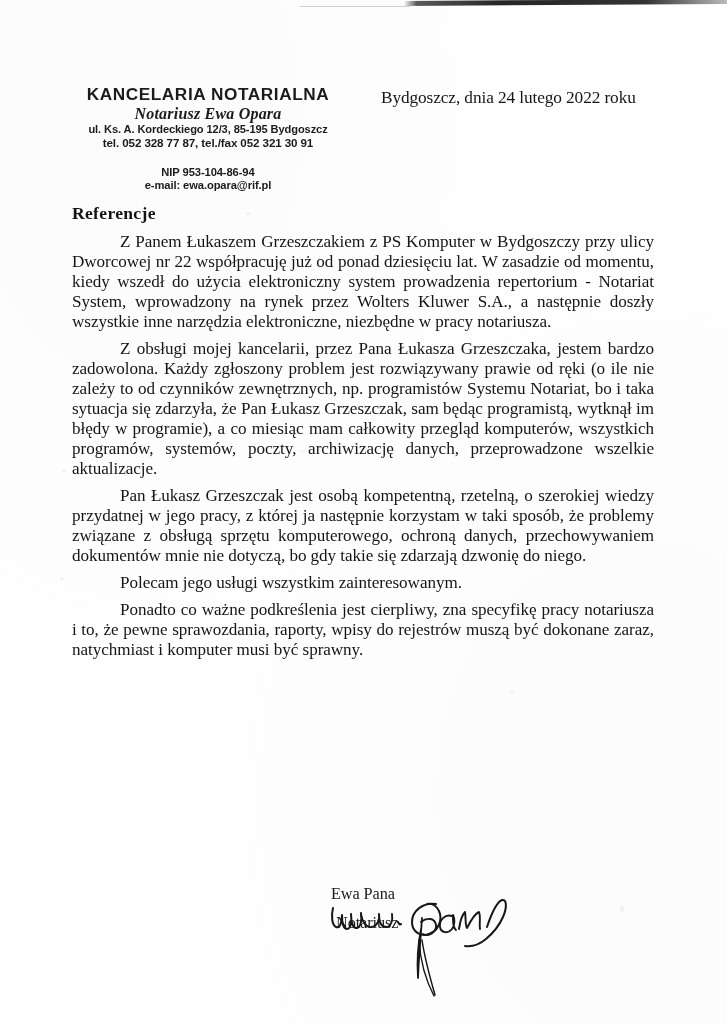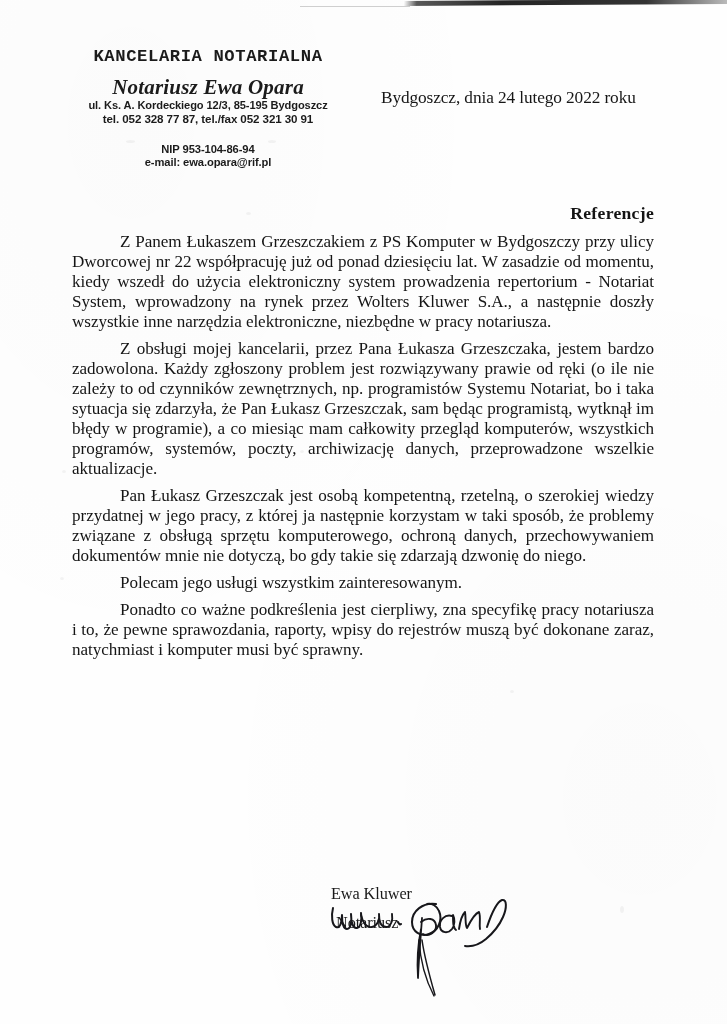--- a/index.html
+++ b/index.html
@@ -57,33 +57,34 @@
   .stamp {
     position: absolute;
     left: 58px;
     top: 48px;
     width: 300px;
     text-align: center;
     line-height: 1.08;
     color: #1b1b1b;
   }
   .stamp-line1 {
-    font-family: Liberation Mono, monospace;
+    font-family: Liberation Sans, sans-serif;
     font-weight: bold;
     font-size: 17.2px;
     letter-spacing: 0.6px;
     white-space: nowrap;
+    margin-top: 37px;
   }
   .stamp-line2 {
     font-family: "Liberation Serif", "DejaVu Serif", serif;
     font-weight: bold;
     font-style: italic;
-    font-size: 21px;
+    font-size: 16px;
     letter-spacing: 0.2px;
-    margin-top: 9px;
+    margin-top: 1px;
     white-space: nowrap;
   }
   .stamp-addr {
     font-family: "Liberation Sans", "DejaVu Sans", sans-serif;
     font-weight: bold;
     font-size: 11.1px;
     letter-spacing: -0.1px;
     margin-top: 2px;
     white-space: nowrap;
   }
@@ -122,21 +123,21 @@
     white-space: nowrap;
     color: #161616;
   }
 
   
   .doc-title {
     position: absolute;
     left: 72px;
     top: 203px;
     width: 582px;
-    text-align: right;
+    text-align: left;
     font-size: 17.6px;
     font-weight: bold;
     letter-spacing: 0.3px;
   }
 
   
   .body-block {
     position: absolute;
     left: 72px;
     top: 232px;
@@ -228,21 +229,21 @@
 
   <div class="body-block">
     <p class="para">Z Panem Łukaszem Grzeszczakiem z PS Komputer w Bydgoszczy przy ulicy Dworcowej nr 22 współpracuję już od ponad dziesięciu lat. W zasadzie od momentu, kiedy wszedł do użycia elektroniczny system prowadzenia repertorium  - Notariat System, wprowadzony na rynek przez Wolters Kluwer S.A., a następnie doszły wszystkie inne narzędzia elektroniczne, niezbędne w pracy notariusza.</p>
     <p class="para">Z obsługi mojej kancelarii, przez Pana Łukasza Grzeszczaka, jestem bardzo zadowolona. Każdy zgłoszony problem jest rozwiązywany prawie od ręki (o ile nie zależy to od czynników zewnętrznych, np. programistów Systemu Notariat, bo i taka sytuacja się zdarzyła, że Pan Łukasz Grzeszczak, sam będąc programistą, wytknął im błędy w programie), a co miesiąc mam całkowity przegląd komputerów, wszystkich programów, systemów, poczty, archiwizację danych, przeprowadzone wszelkie aktualizacje.</p>
     <p class="para">Pan Łukasz Grzeszczak jest osobą kompetentną, rzetelną, o szerokiej wiedzy przydatnej w jego pracy, z której ja następnie korzystam w taki sposób, że problemy związane z obsługą sprzętu komputerowego, ochroną danych, przechowywaniem dokumentów mnie nie dotyczą, bo gdy takie się zdarzają dzwonię do niego.</p>
     <p class="para">Polecam jego usługi wszystkim zainteresowanym.</p>
     <p class="para">Ponadto co ważne podkreślenia jest cierpliwy, zna specyfikę pracy notariusza i to, że pewne sprawozdania, raporty, wpisy do rejestrów muszą być dokonane zaraz, natychmiast i komputer musi być sprawny.</p>
   </div>
 
   <div class="sign-block">
-    <div class="sign-name">Ewa Kluwer</div>
+    <div class="sign-name">Ewa Pana</div>
     <div class="sign-role">Notariusz</div>
 
     <svg class="sign-ink" viewBox="0 0 230 120">
       <g fill="none" stroke="#17171b" stroke-linecap="round" stroke-linejoin="round">
 
         <path d="M14,26 C12,34 13,43 17,45 C21,47 23,40 23,33 C23,40 24,47 28,47 C32,47 33,39 32,32
                  C32,40 34,47 38,46 C42,45 43,37 42,31" stroke-width="2.0"></path>
 
         <path d="M42,33 C44,41 48,46 53,45 C58,44 61,38 60,32 C60,39 62,45 67,45
                  C72,45 74,38 73,32" stroke-width="1.9"></path>

